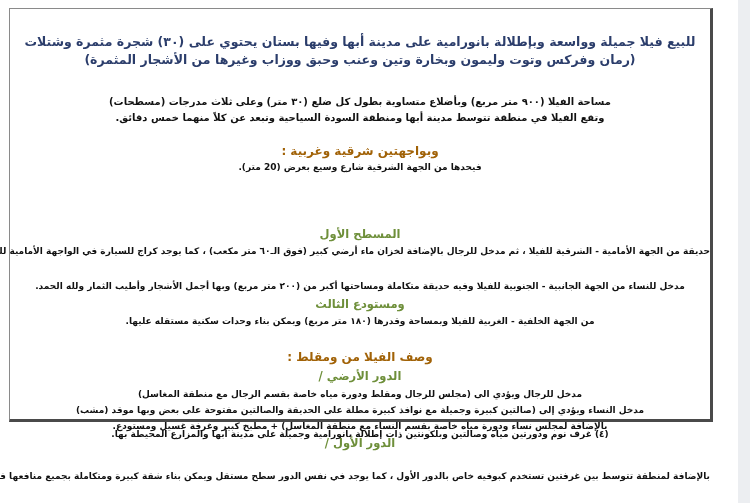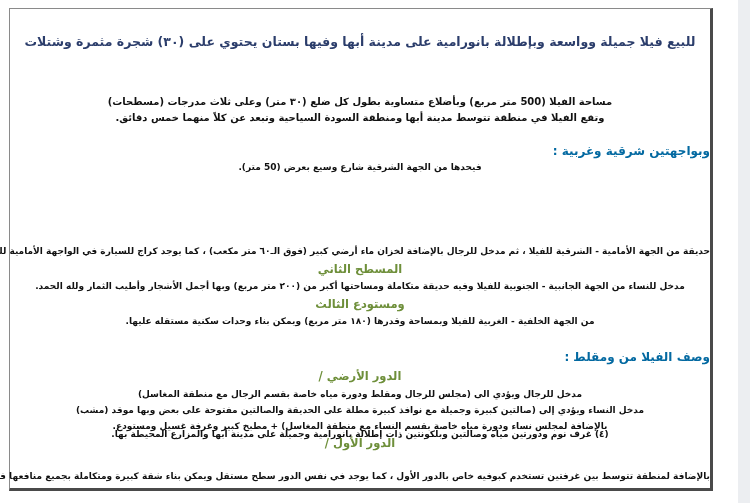--- a/index.html
+++ b/index.html
@@ -20,21 +20,21 @@
       top: 0;
       width: 12px;
       height: 503px;
       background: #eceef1;
     }
     .doc-box {
       position: absolute;
       left: 9px;
       top: 8px;
       width: 704px;
-      height: 483px;
+      height: 414px;
       background: #ffffff;
       border-top: 1px solid #8a8a8a;
       border-left: 1px solid #8a8a8a;
       border-right: 3px solid #4a4a4a;
       border-bottom: 3px solid #4a4a4a;
       box-sizing: border-box;
       direction: rtl;
       text-align: center;
     }
     .line {
@@ -55,50 +55,50 @@
       color: #111111;
       font-weight: bold;
       font-size: 10px;
     }
     .body-small {
       color: #111111;
       font-weight: bold;
       font-size: 9px;
     }
     .section-heading {
-      color: #0369a1;
+      color: #a16207;
       font-weight: bold;
       font-size: 12px;
-      text-align: right;
     }
     .sub-heading {
       color: #6e8f3a;
       font-weight: bold;
       font-size: 11.5px;
     }
   </style>
 </head>
 <body>
 
 <div class="side-strip"></div>
 
 <div class="doc-box">
 
   <div class="line intro" style="top:27px;">للبيع فيلا جميلة وواسعة وبإطلالة بانورامية على مدينة أبها وفيها بستان يحتوي على (٣٠) شجرة مثمرة وشتلات</div>
+  <div class="line intro" style="top:45px;">(رمان وفركس وتوت وليمون وبخارة وتين وعنب وحبق ووزاب وغيرها من الأشجار المثمرة)</div>
 
-  <div class="line body-text" style="top:88px;">مساحة الفيلا (500 متر مربع) وبأضلاع متساوية بطول كل ضلع (٣٠ متر) وعلى ثلاث مدرجات (مسطحات)</div>
+  <div class="line body-text" style="top:88px;">مساحة الفيلا (٩٠٠ متر مربع) وبأضلاع متساوية بطول كل ضلع (٣٠ متر) وعلى ثلاث مدرجات (مسطحات)</div>
   <div class="line body-text" style="top:104px;">وتقع الفيلا في منطقة تتوسط مدينة أبها ومنطقة السودة السياحية وتبعد عن كلاً منهما خمس دقائق.</div>
 
   <div class="line section-heading" style="top:136px;">وبواجهتين شرقية وغربية :</div>
-  <div class="line body-small" style="top:154px;">فيحدها من الجهة الشرقية شارع وسيع بعرض (50 متر).</div>
+  <div class="line body-small" style="top:154px;">فيحدها من الجهة الشرقية شارع وسيع بعرض (20 متر).</div>
 
 
+  <div class="line sub-heading" style="top:220px;">المسطح الأول</div>
   <div class="line body-small" style="top:238px;">حديقة من الجهة الأمامية - الشرقية للفيلا ، ثم مدخل للرجال بالإضافة لخزان ماء أرضي كبير (فوق الـ٦٠ متر مكعب) ، كما يوجد كراج للسيارة في الواجهة الأمامية للفيلا.</div>
 
-  <div class="line sub-heading" style="top:255px;">المسطح الثاني</div>
   <div class="line body-small" style="top:273px;">مدخل للنساء من الجهة الجانبية - الجنوبية للفيلا وفيه حديقة متكاملة ومساحتها أكبر من (٢٠٠ متر مربع) وبها أجمل الأشجار وأطيب الثمار ولله الحمد.</div>
 
   <div class="line sub-heading" style="top:290px;">ومستودع الثالث</div>
   <div class="line body-small" style="top:308px;">من الجهة الخلفية - الغربية للفيلا وبمساحة وقدرها (١٨٠ متر مربع) ويمكن بناء وحدات سكنية مستقله عليها.</div>
 
   <div class="line section-heading" style="top:342px;">وصف الفيلا من ومقلط :</div>
 
   <div class="line sub-heading" style="top:362px;">الدور الأرضي /</div>
   <div class="line body-small" style="top:397px;">مدخل النساء ويؤدي إلى (صالتين كبيرة وجميلة مع نوافذ كبيرة مطلة على الحديقة والصالتين مفتوحة على بعض وبها موقد (مشب)</div>
   <div class="line body-small" style="top:381px;">مدخل للرجال ويؤدي الى (مجلس للرجال ومقلط ودورة مياه خاصة بقسم الرجال مع منطقة المغاسل)</div>

